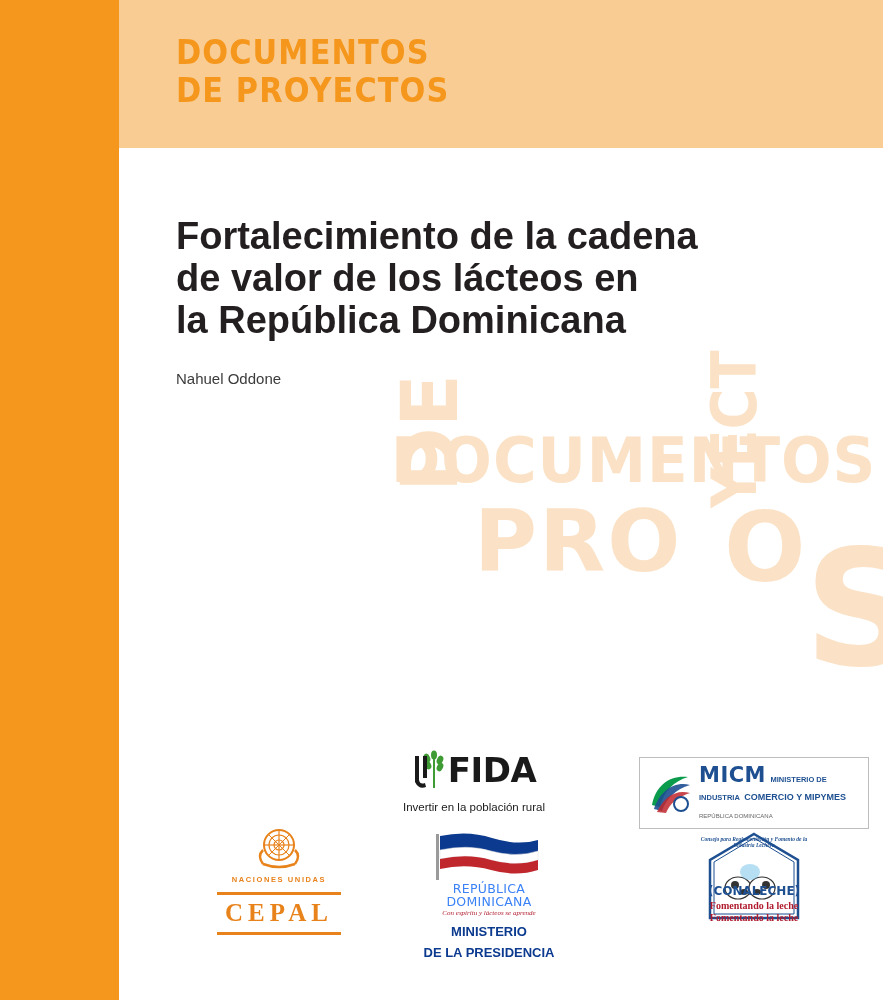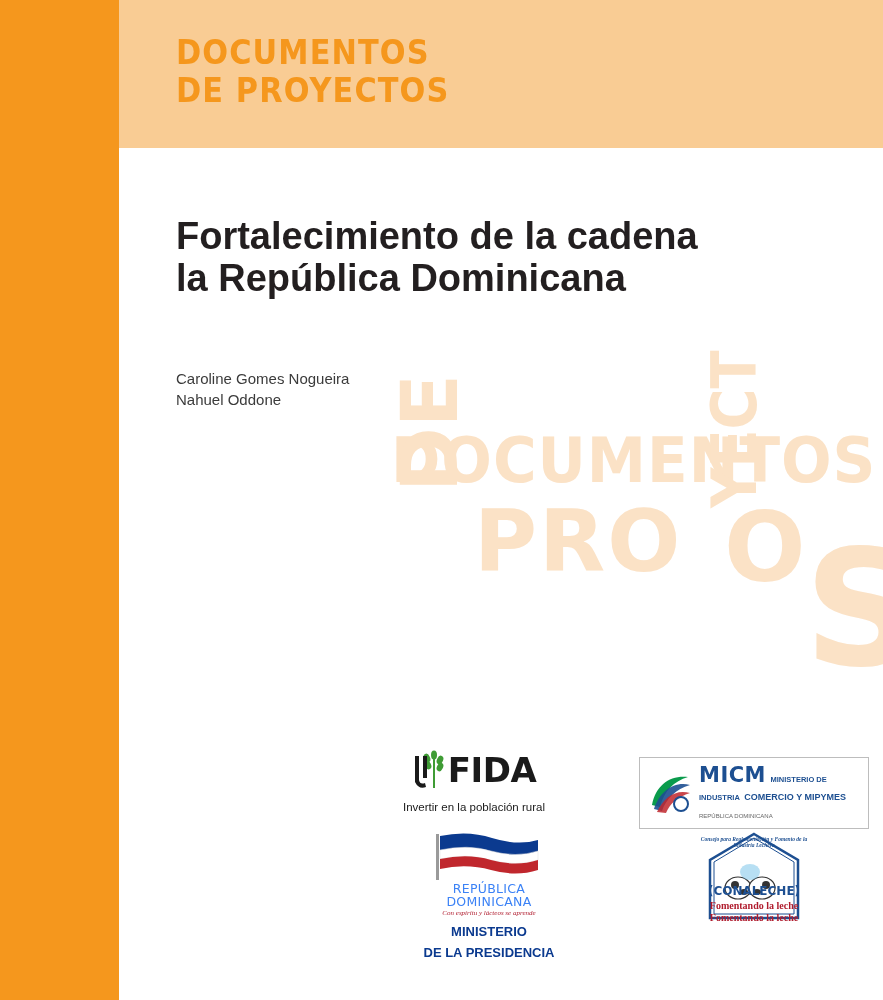--- a/index.html
+++ b/index.html
@@ -342,26 +342,26 @@
     <div class="wm-text wm-2">DE</div>
     <div class="wm-text wm-3">PRO</div>
     <div class="wm-text wm-4">YECT</div>
     <div class="wm-text wm-5">O</div>
     <div class="wm-text wm-6">S</div>
   </div>
 
   <div class="title-block">
     <h1 class="doc-title">
       <span>Fortalecimiento de la cadena</span>
+      <span>de valor de los lácteos en</span>
       <span>la República Dominicana</span>
     </h1>
   </div>
 
   <div class="authors">
-    <span>Caroline Gomes Nogueira</span>
     <span>Nahuel Oddone</span>
   </div>
 
   <div class="logos">
 
     <div class="logo logo-fida">
       <div class="fida-row">
         <span class="fida-mark">
           <svg width="34" height="44" viewBox="0 0 34 44">
             <g fill="#3f9c35">
@@ -396,20 +396,38 @@
         </span>
         <span class="micm-text">
           <span class="micm-title">MICM</span>
           <span class="micm-sub1">MINISTERIO DE INDUSTRIA</span>
           <span class="micm-sub2">COMERCIO Y MIPYMES</span>
           <span class="micm-sub3">REPÚBLICA DOMINICANA</span>
         </span>
       </div>
     </div>
 
+    <div class="logo logo-cepal">
+      <div class="un-emblem">
+        <svg width="52" height="52" viewBox="0 0 52 52">
+          <circle cx="26" cy="25" r="15" fill="none" stroke="#E8821A" stroke-width="2"></circle>
+          <circle cx="26" cy="25" r="10" fill="none" stroke="#E8821A" stroke-width="1.2"></circle>
+          <circle cx="26" cy="25" r="5" fill="none" stroke="#E8821A" stroke-width="1.2"></circle>
+          <line x1="26" y1="10" x2="26" y2="40" stroke="#E8821A" stroke-width="1.2"></line>
+          <line x1="11" y1="25" x2="41" y2="25" stroke="#E8821A" stroke-width="1.2"></line>
+          <line x1="15" y1="14" x2="37" y2="36" stroke="#E8821A" stroke-width="1"></line>
+          <line x1="37" y1="14" x2="15" y2="36" stroke="#E8821A" stroke-width="1"></line>
+          <path d="M10 30 q-6 6 0 14" fill="none" stroke="#E8821A" stroke-width="2.5"></path>
+          <path d="M42 30 q6 6 0 14" fill="none" stroke="#E8821A" stroke-width="2.5"></path>
+          <path d="M10 44 q16 6 32 0" fill="none" stroke="#E8821A" stroke-width="2.5"></path>
+        </svg>
+      </div>
+      <div class="un-caption">NACIONES UNIDAS</div>
+      <div class="cepal-word">CEPAL</div>
+    </div>
 
     <div class="logo logo-minpres">
       <div class="minpres-flag">
         <svg width="110" height="52" viewBox="0 0 110 52">
           <path d="M6 6 q28 -6 52 2 q26 8 46 2 l0 12 q-22 7 -47 0 q-25 -7 -51 -1 z" fill="#0b3a8f"></path>
           <path d="M6 20 q28 -6 51 1 q25 7 47 0 l0 9 q-22 7 -47 0 q-25 -7 -51 -1 z" fill="#ffffff" stroke="#ddd" stroke-width="0.5"></path>
           <path d="M6 29 q28 -6 51 1 q25 7 47 0 l0 10 q-22 7 -47 0 q-25 -7 -51 -1 z" fill="#c0272d"></path>
           <rect x="2" y="4" width="3" height="46" fill="#9a9a9a"></rect>
         </svg>
       </div>

